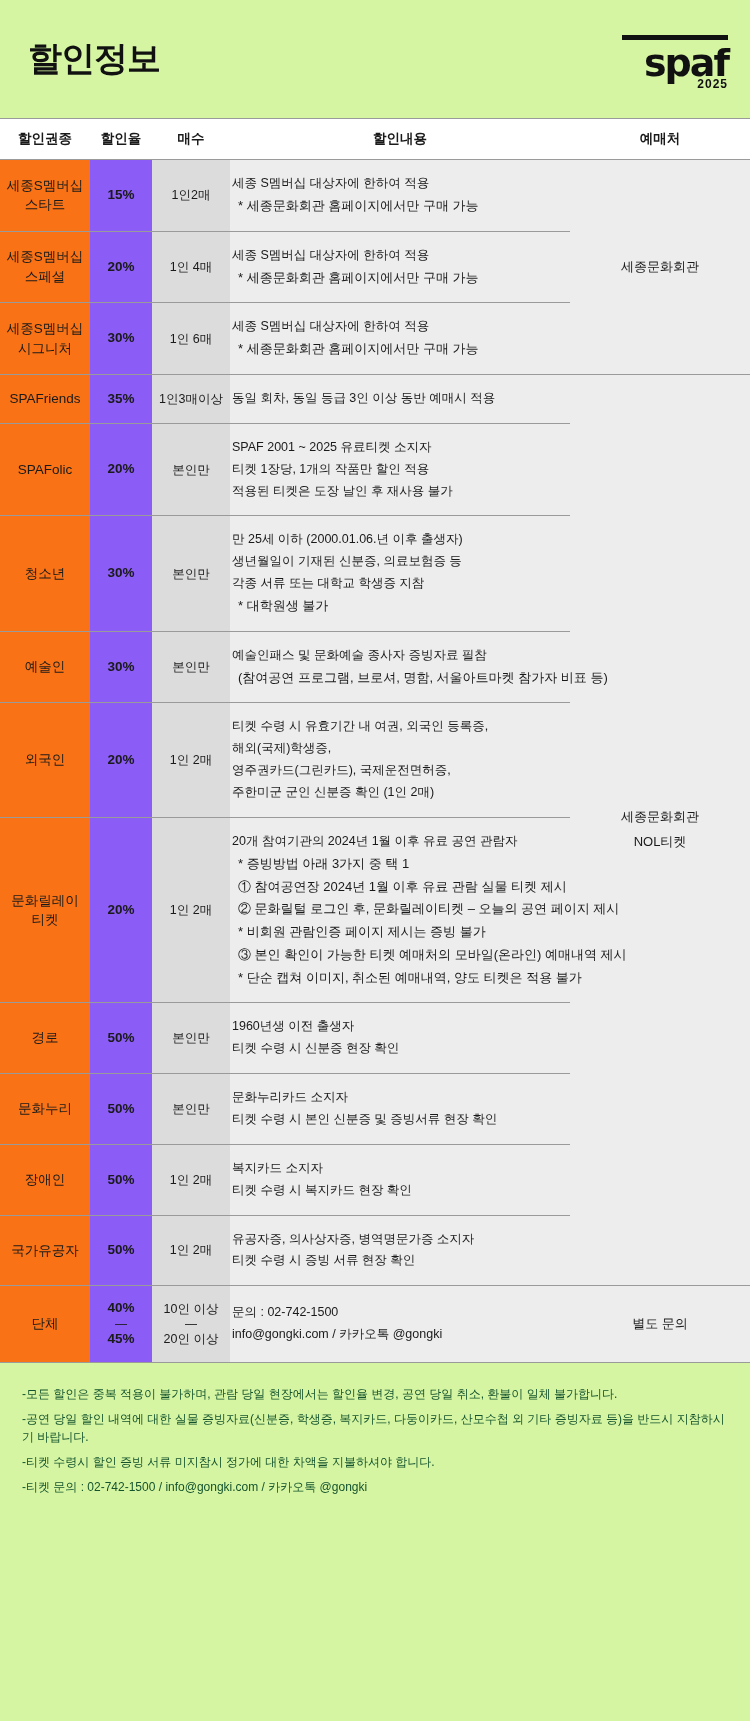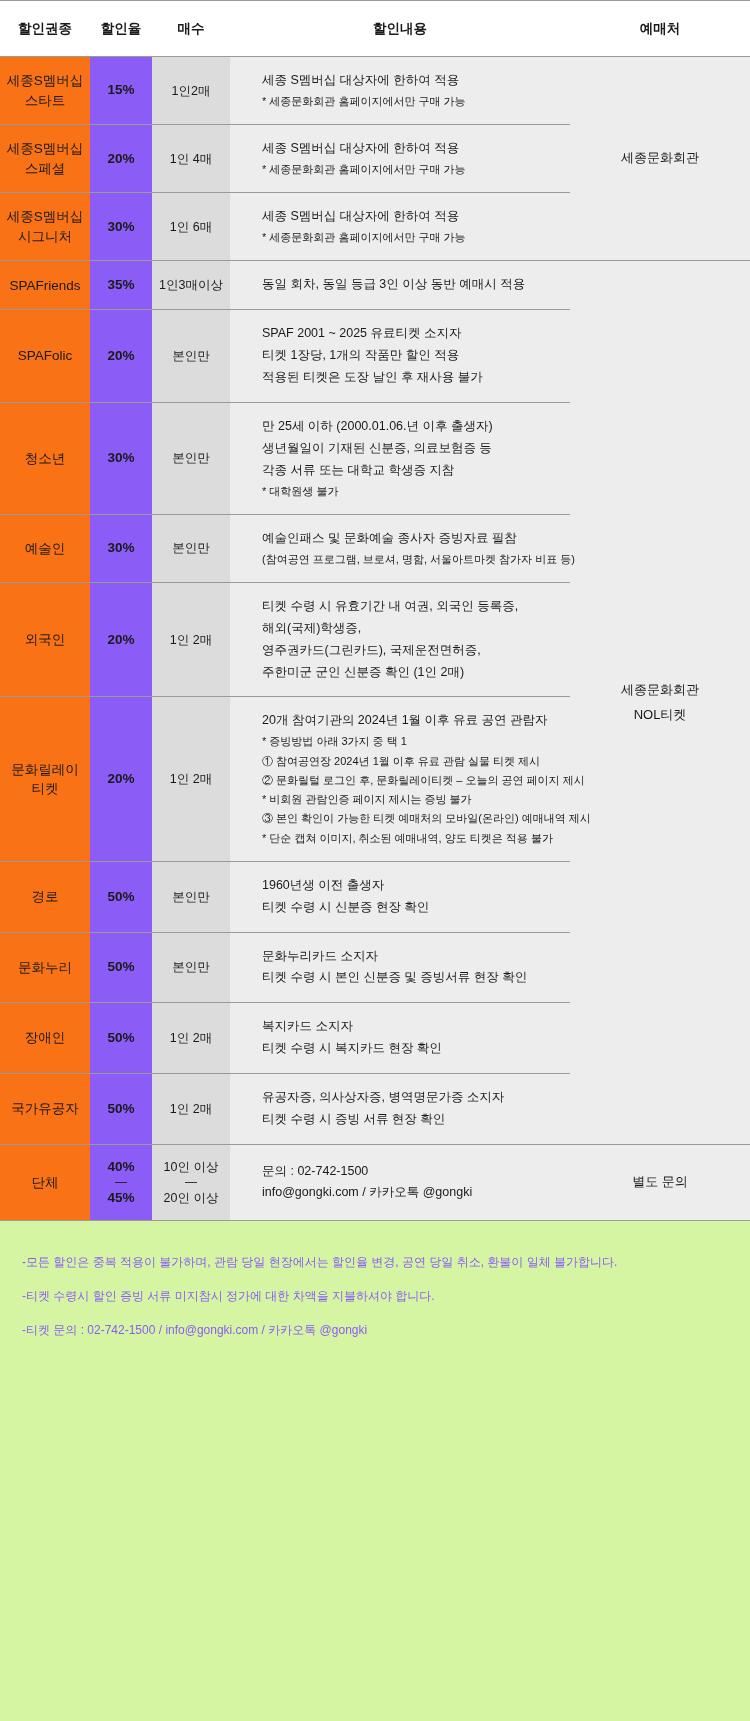--- a/index.html
+++ b/index.html
@@ -71,21 +71,21 @@
   table.discount th,
   table.discount td {
     border-top: 1px solid #9a9a9a;
     border-bottom: 1px solid #9a9a9a;
     vertical-align: middle;
   }
   thead th {
     background: #ffffff;
     font-size: 13.5px;
     font-weight: 700;
-    height: 56px;
+    height: 41px;
     text-align: center;
     border-top: 1px solid #555;
     border-bottom: 1px solid #555;
   }
   col.c-kind   { width: 90px; }
   col.c-rate   { width: 62px; }
   col.c-qty    { width: 78px; }
   col.c-detail { width: 340px; }
   col.c-seller { width: 180px; }
 
@@ -107,56 +107,64 @@
   }
   td.qty {
     background: #dcdcdc;
     text-align: center;
     font-size: 12.5px;
     padding: 12px 2px;
     line-height: 1.6;
   }
   td.detail {
     background: #ededed;
-    padding: 13px 32px;
+    padding: 13px 2px;
     font-size: 12.5px;
     line-height: 1.75;
   }
   td.detail .line { display: block; white-space: nowrap; }
-  td.detail .note { font-size: 11px; }
+  td.detail .note { font-size: 13px; margin-left: 6px; }
   td.seller {
     background: #ededed;
     text-align: center;
     font-size: 13px;
     line-height: 1.9;
   }
   .seller-group .sl { display: block; }
 
   .rate-range span { display: block; }
   .rate-dash { font-weight: 400; line-height: 0.9; font-size: 12px; }
   .qty-range span { display: block; }
 
   
   .footer {
     background: #d6f5a3;
     padding: 16px 22px 20px 22px;
     flex: 1;
   }
   .footer p {
-    margin: 16px 0 7px 0;
+    margin: 6px 0 7px 0;
     font-size: 12px;
     line-height: 1.5;
-    color: #8b5cf6;
+    color: #14532d;
   }
 </style>
 </head>
 <body>
 
 <div class="page">
 
+  <div class="header">
+    <div class="header-title">할인정보</div>
+    <div class="logo">
+      <div class="logo-bar"></div>
+      <div class="logo-word">spaf</div>
+      <div class="logo-year">2025</div>
+    </div>
+  </div>
 
   <table class="discount">
     <colgroup>
       <col class="c-kind">
         <col class="c-rate">
         <col class="c-qty">
         <col class="c-detail">
         <col class="c-seller">
     </colgroup>
     <thead>
@@ -343,17 +351,18 @@
           <span class="line">info@gongki.com / 카카오톡 @gongki</span>
         </td>
         <td class="seller">별도 문의</td>
       </tr>
 
     </tbody>
   </table>
 
   <div class="footer">
     <p>-모든 할인은 중복 적용이 불가하며, 관람 당일 현장에서는 할인율 변경, 공연 당일 취소, 환불이 일체 불가합니다.</p>
+    <p>-공연 당일 할인 내역에 대한 실물 증빙자료(신분증, 학생증, 복지카드, 다둥이카드, 산모수첩 외 기타 증빙자료 등)을 반드시 지참하시기 바랍니다.</p>
     <p>-티켓 수령시 할인 증빙 서류 미지참시 정가에 대한 차액을 지불하셔야 합니다.</p>
     <p>-티켓 문의 : 02-742-1500 / info@gongki.com / 카카오톡 @gongki</p>
   </div>
 
 </div>
 
 </body></html>

